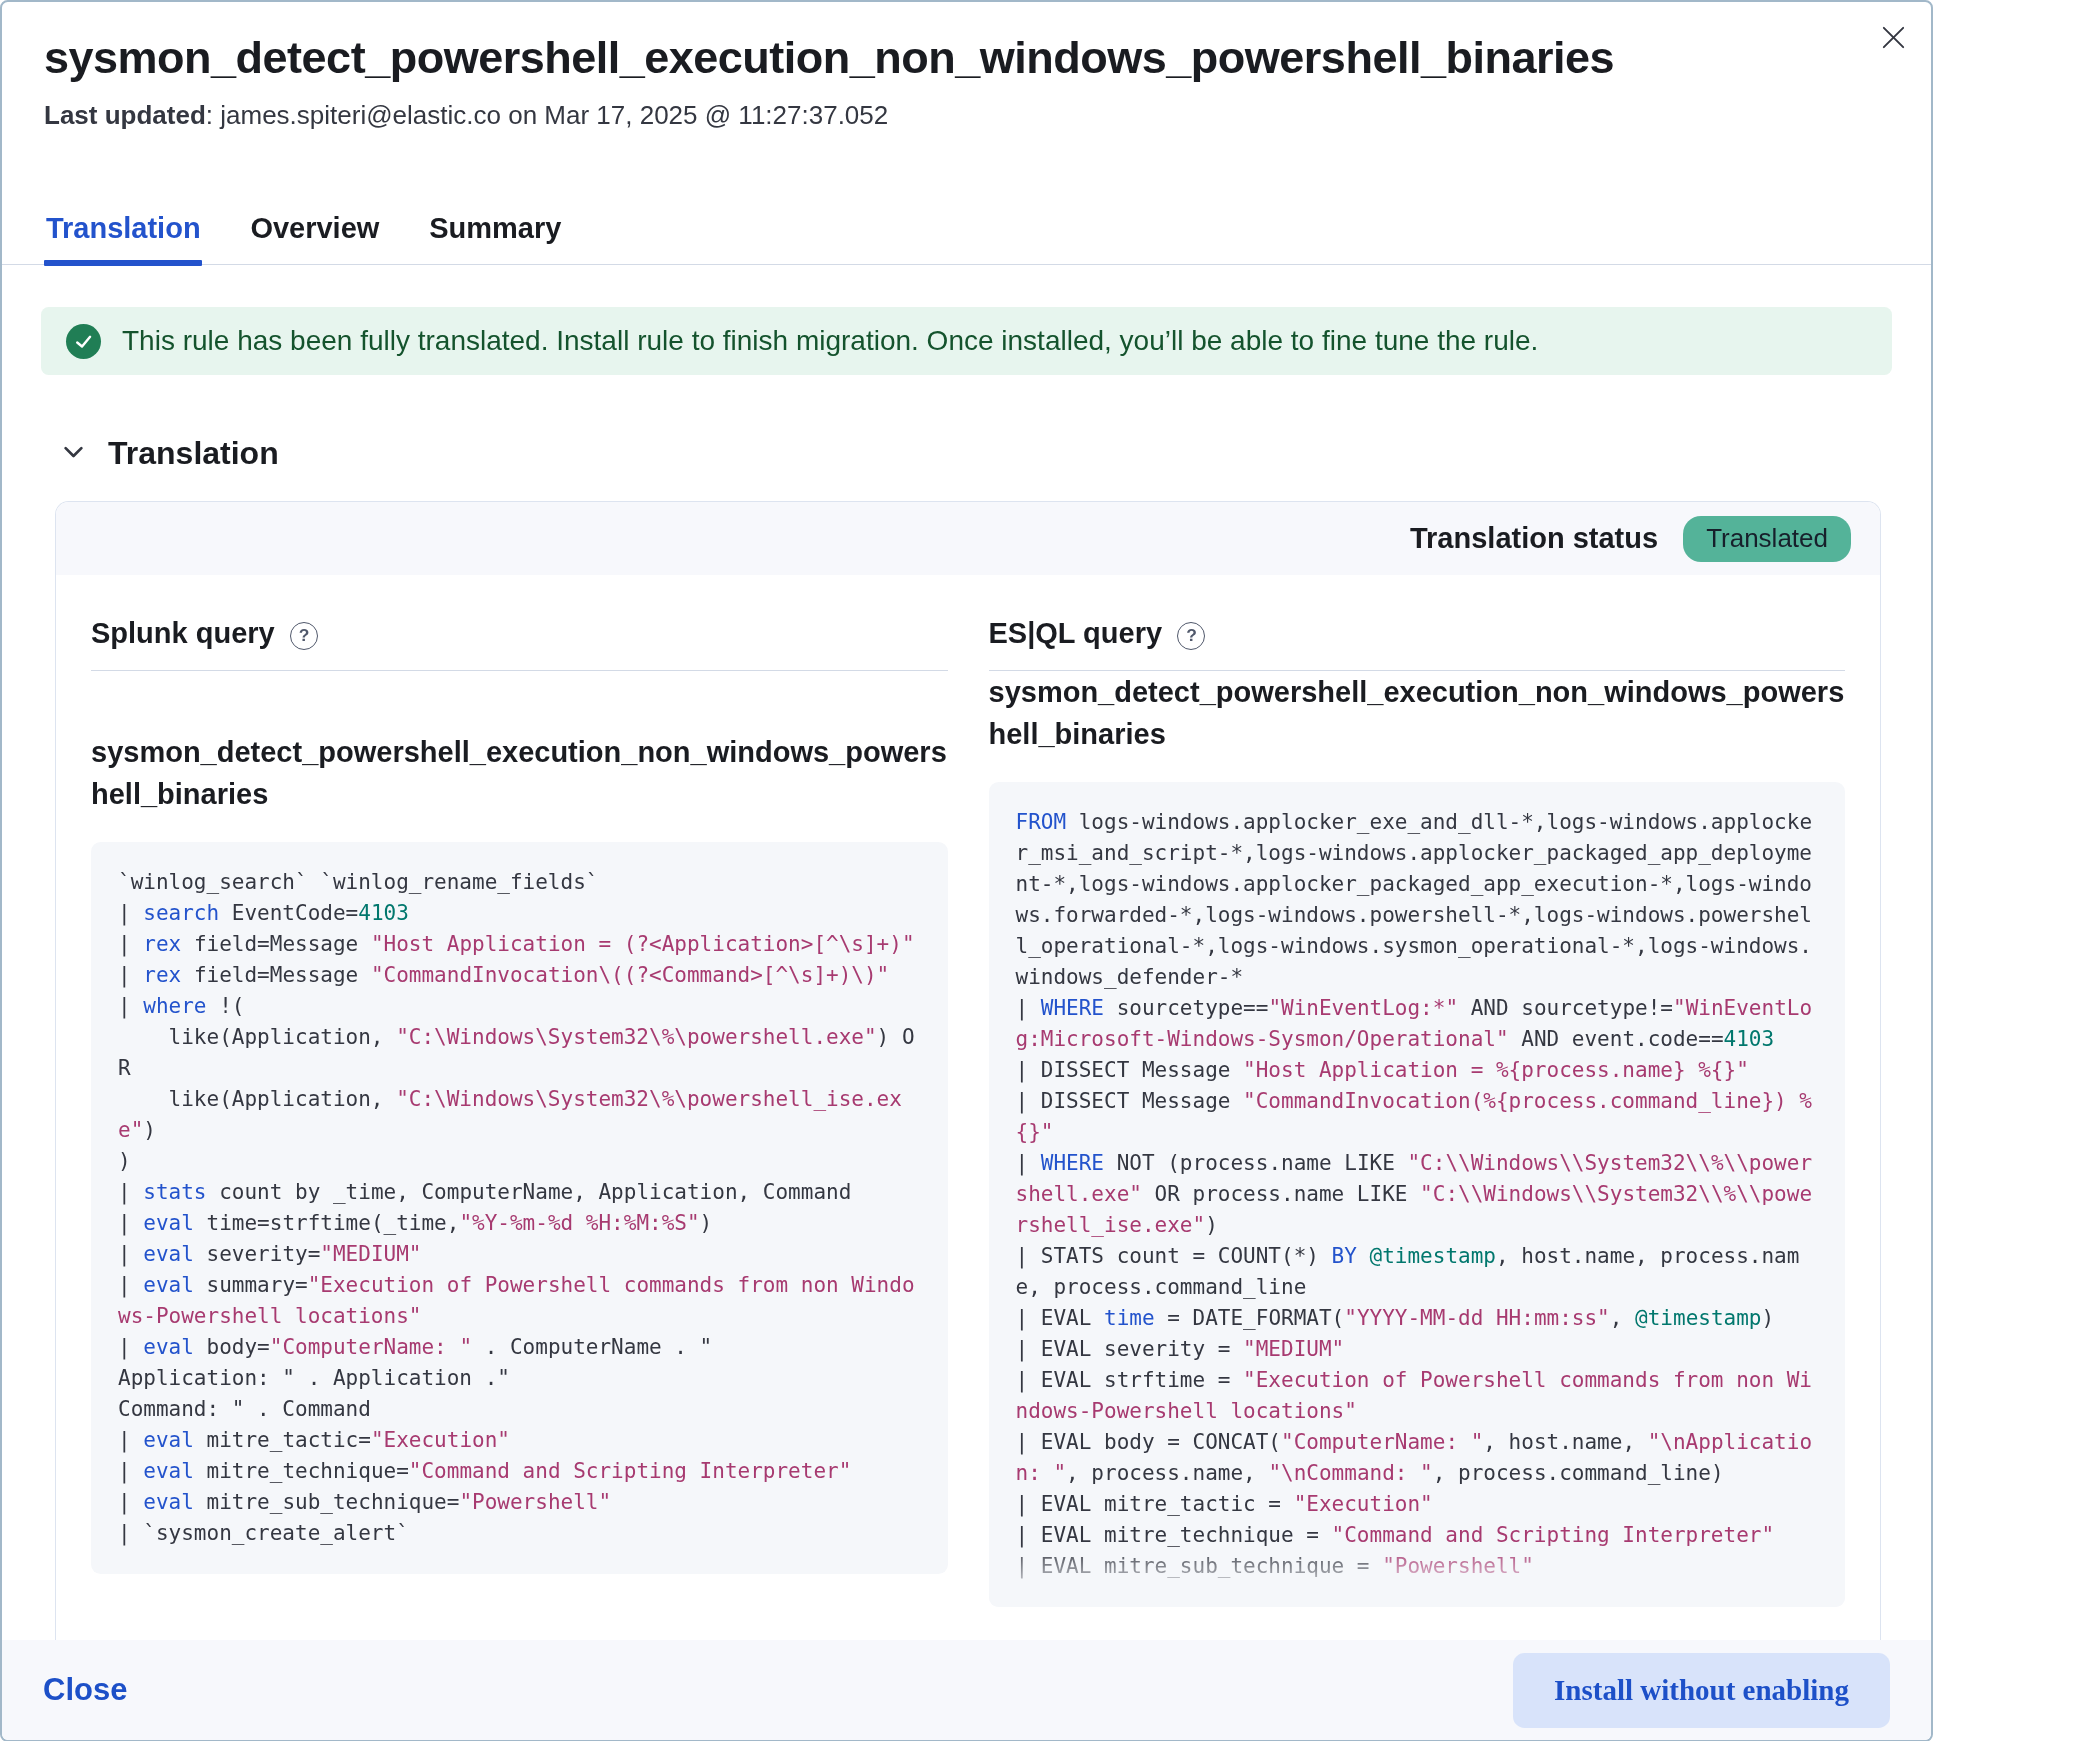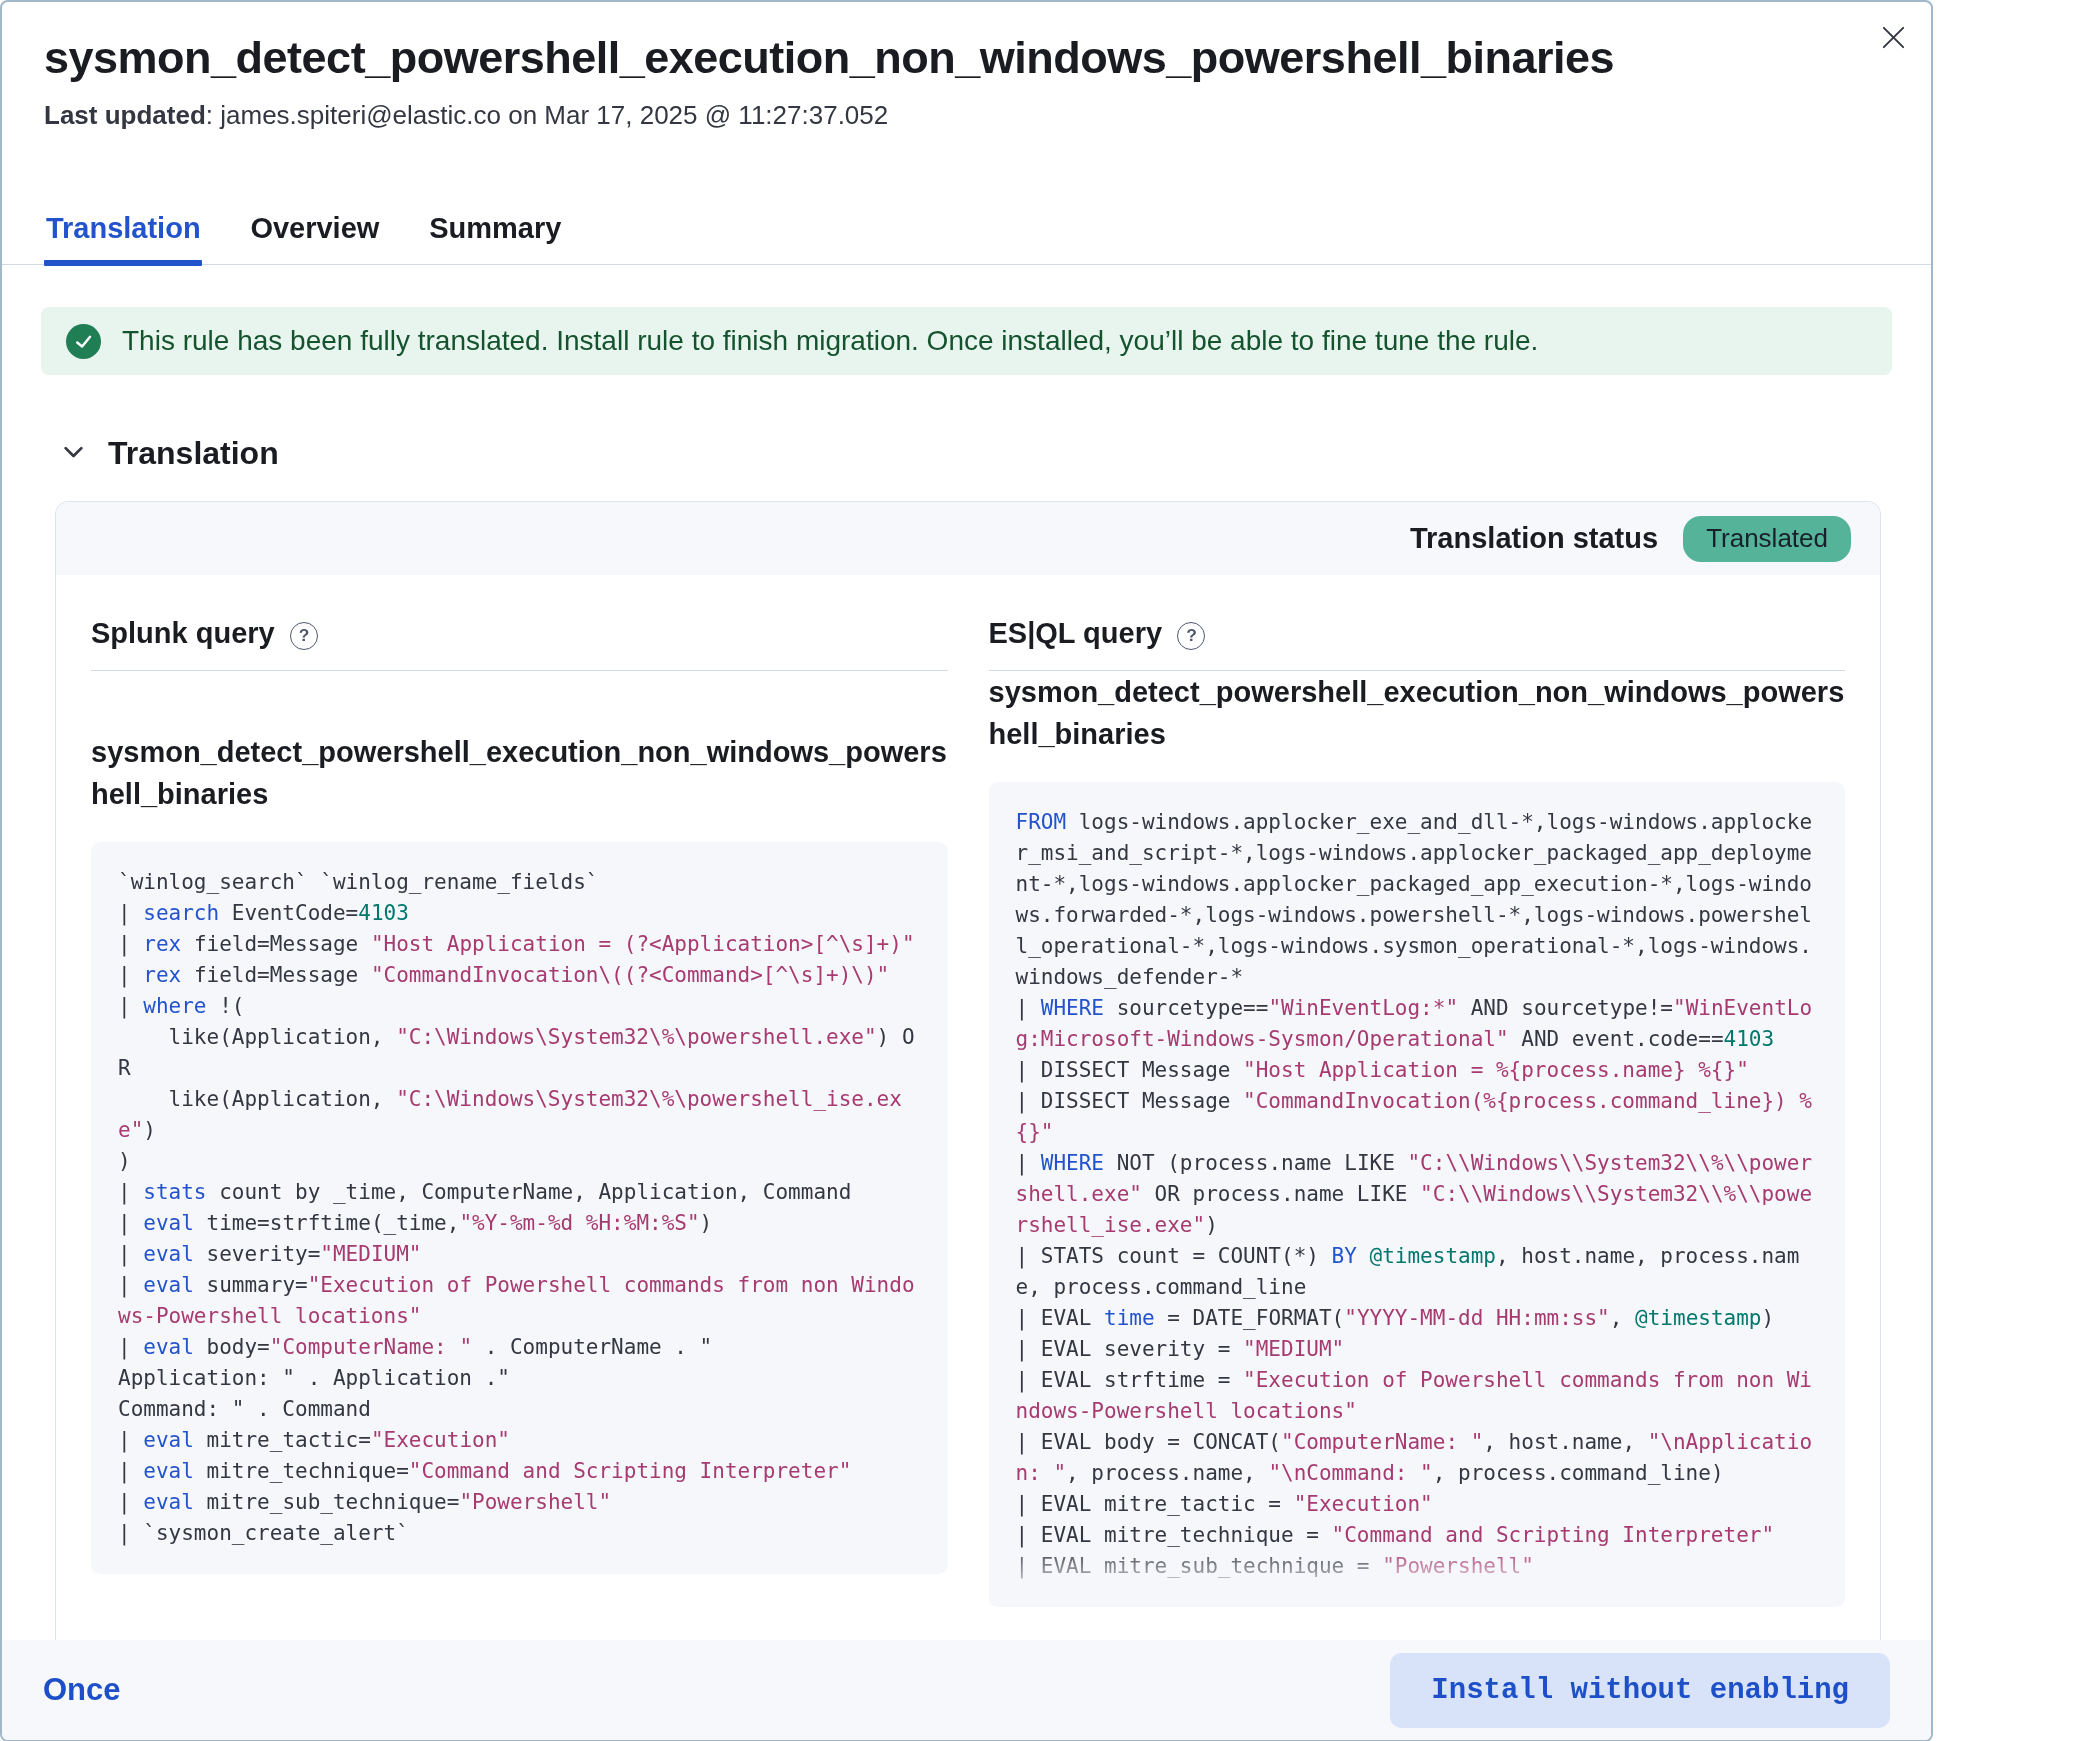--- a/index.html
+++ b/index.html
@@ -126,21 +126,21 @@
     justify-content: space-between; padding: 0 41px; z-index: 5;
     border-radius: 0 0 5.8px 5.8px;
   }
   .close-link {
     color: #1d50c8; font-size: 31px; font-weight: 600; cursor: pointer;
     background: none; border: none; font-family: inherit;
   }
   .install-btn {
     background: #d8e3fa; color: #1d50c8; font-size: 29px; font-weight: 600;
     border: none; border-radius: 11.6px; padding: 21px 41px; cursor: pointer;
-    font-family: Liberation Mono, monospace;
+    font-family: Liberation Serif, serif;
   }
 </style>
 </head>
 <body>
 
 <div class="flyout">
 
   <div class="header">
     <button class="close-btn" title="Close">
       <svg width="29" height="29" viewBox="0 0 24 24" fill="none" stroke="#343741" stroke-width="1.6" stroke-linecap="round">
@@ -236,18 +236,18 @@
             <div class="code-line"><span class="tok-d">| EVAL mitre_tactic = </span><span class="tok-s">"Execution"</span></div>
             <div class="code-line"><span class="tok-d">| EVAL mitre_technique = </span><span class="tok-s">"Command and Scripting Interpreter"</span></div>
             <div class="code-line"><span class="tok-d">| EVAL mitre_sub_technique = </span><span class="tok-s">"Powershell"</span></div>
           </div>
       </div>
 
     </div>
   </div>
 
   <div class="footer">
-    <button class="close-link">Once</button>
+    <button class="close-link">Close</button>
     <button class="install-btn">Install without enabling</button>
   </div>
 
 </div>
 
 
 </body></html>

